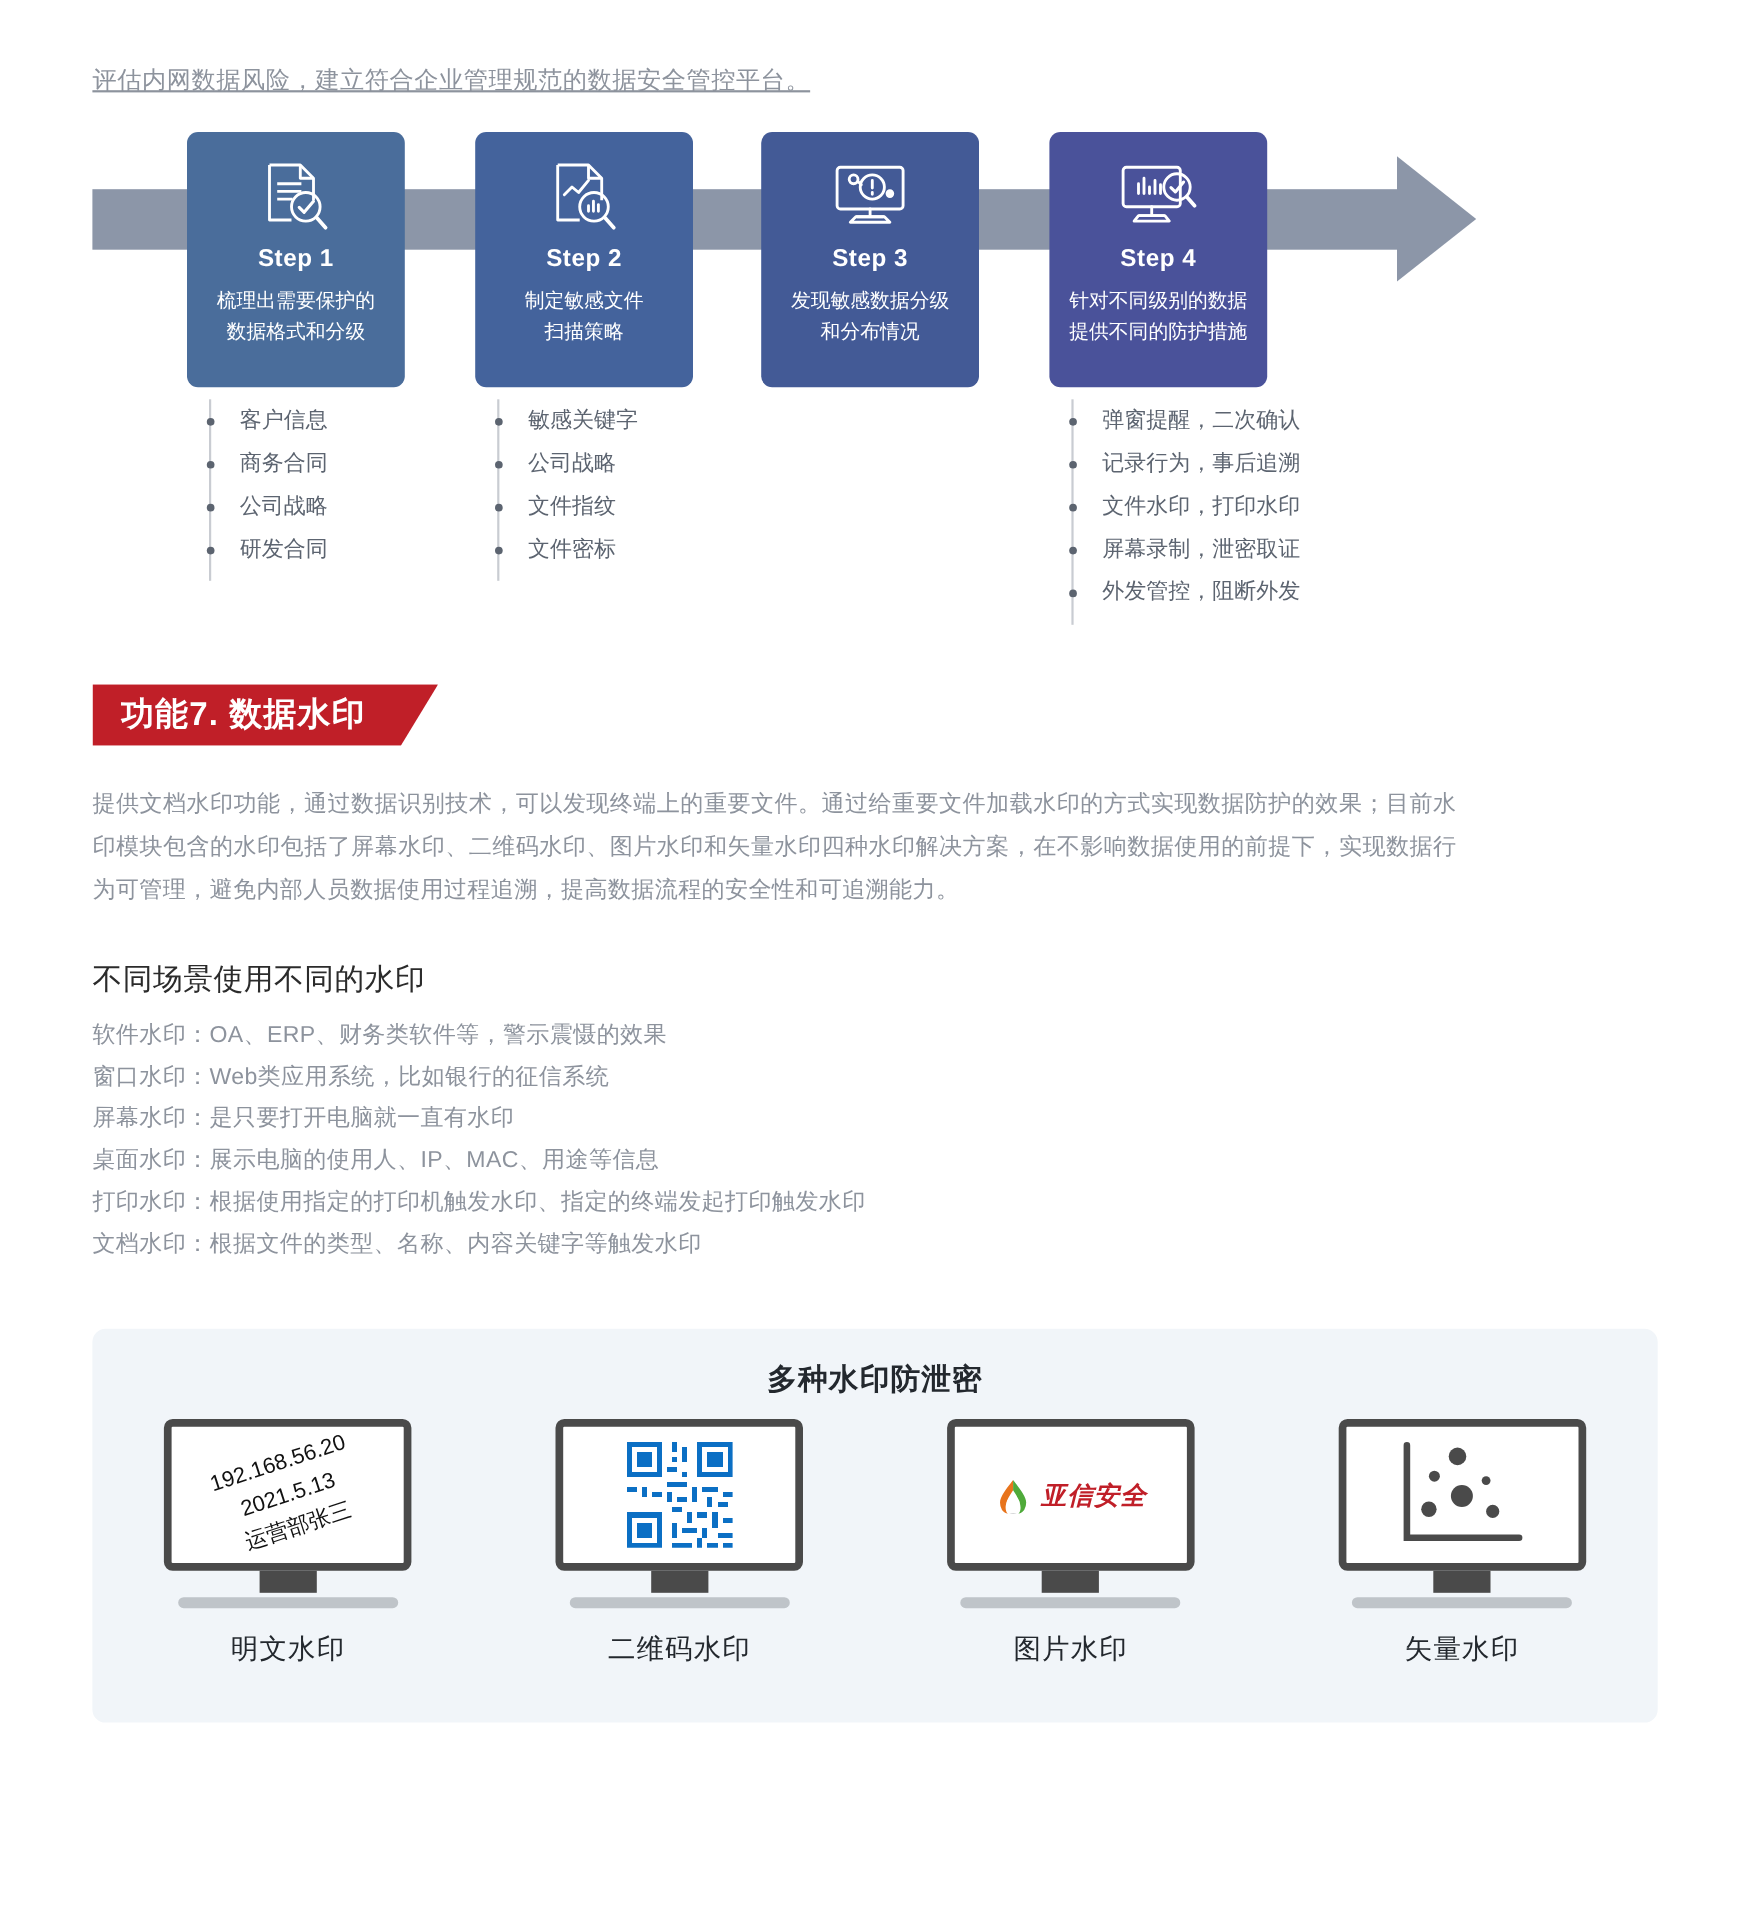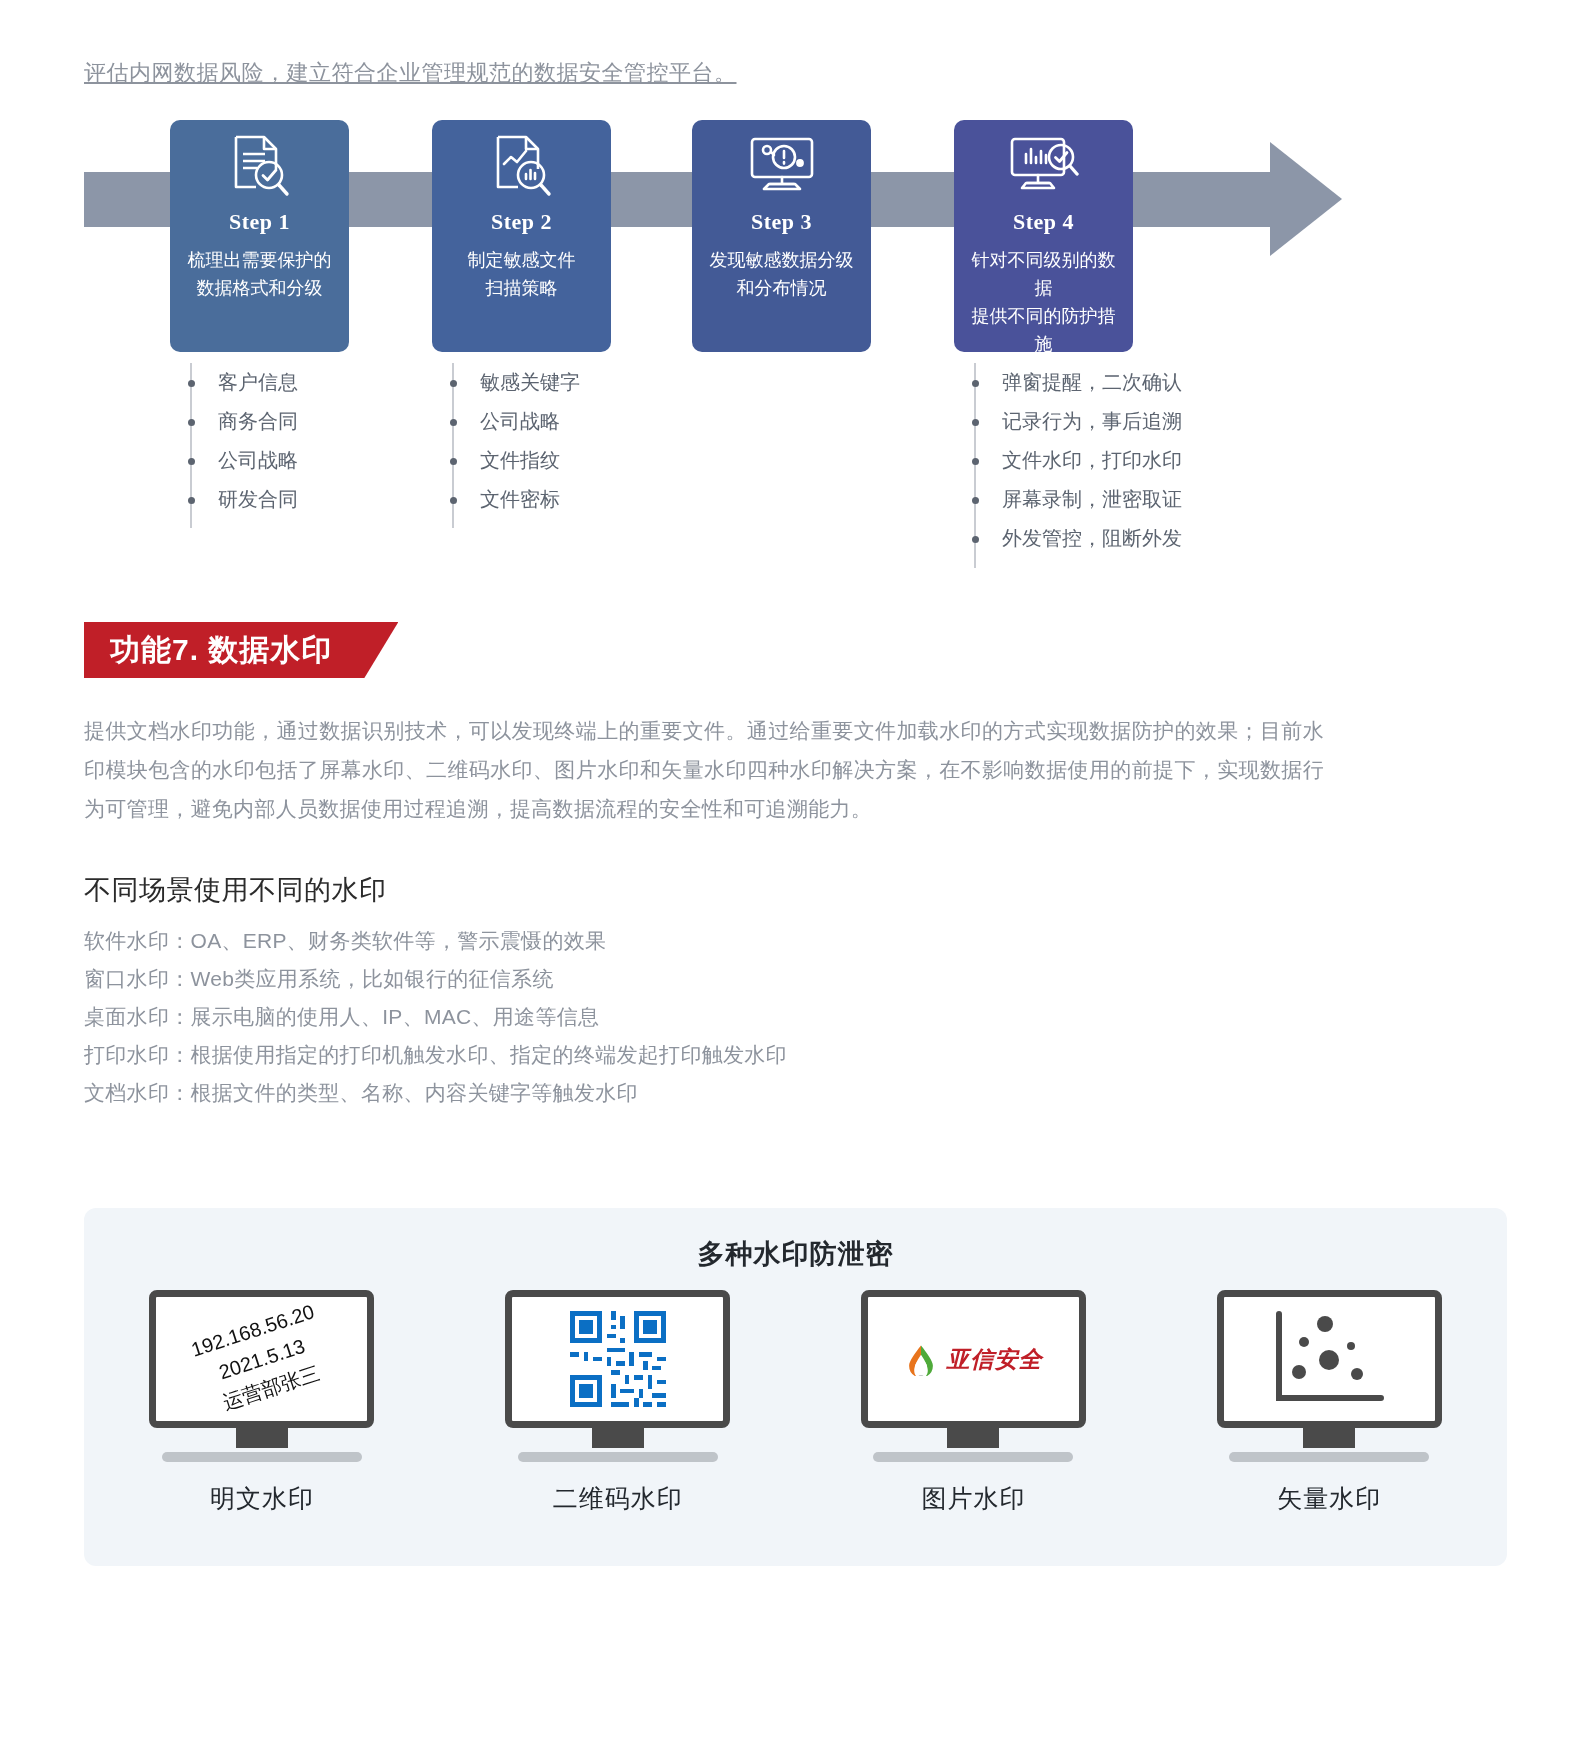--- a/index.html
+++ b/index.html
@@ -37,27 +37,26 @@
     left: 1270px; top: 22px;
     width: 0; height: 0;
     border-top: 57px solid transparent;
     border-bottom: 57px solid transparent;
     border-left: 72px solid #8c96a8;
   }
 
   .step-card {
     position: absolute;
     top: 0;
-    width: 179px;
+    width: 198px;
     height: 232px;
     border-radius: 10px;
     color: #ffffff;
     text-align: center;
-    padding-top: 9px;
-    font-family: Liberation Serif, serif;
+    padding-top: 22px;
   }
   .step-card.c1 { left: 170px; background: #4a6d9b; }
   .step-card.c2 { left: 432px; background: #44639c; }
   .step-card.c3 { left: 692px; background: #435a96; }
   .step-card.c4 { left: 954px; background: #4a529a; }
 
   .step-icon { height: 74px; display: flex; align-items: center; justify-content: center; }
   .step-title { font-size: 22px; font-weight: bold; margin-top: 6px; letter-spacing: 0.5px; }
   .step-desc { font-size: 18px; line-height: 1.55; margin-top: 12px; padding: 0 10px; text-align: center; }
 
@@ -335,20 +334,21 @@
   </div>
 
   <div class="banner">功能7. 数据水印</div>
 
   <div class="para">提供文档水印功能，通过数据识别技术，可以发现终端上的重要文件。通过给重要文件加载水印的方式实现数据防护的效果；目前水印模块包含的水印包括了屏幕水印、二维码水印、图片水印和矢量水印四种水印解决方案，在不影响数据使用的前提下，实现数据行为可管理，避免内部人员数据使用过程追溯，提高数据流程的安全性和可追溯能力。</div>
 
   <div class="sect-title">不同场景使用不同的水印</div>
   <div class="scen-list">
     <div class="scen-row">软件水印：OA、ERP、财务类软件等，警示震慑的效果</div>
     <div class="scen-row">窗口水印：Web类应用系统，比如银行的征信系统</div>
+    <div class="scen-row">屏幕水印：是只要打开电脑就一直有水印</div>
     <div class="scen-row">桌面水印：展示电脑的使用人、IP、MAC、用途等信息</div>
     <div class="scen-row">打印水印：根据使用指定的打印机触发水印、指定的终端发起打印触发水印</div>
     <div class="scen-row">文档水印：根据文件的类型、名称、内容关键字等触发水印</div>
   </div>
 
   <div class="panel">
     <div class="panel-title">多种水印防泄密</div>
 
     <div class="monitors">
 

